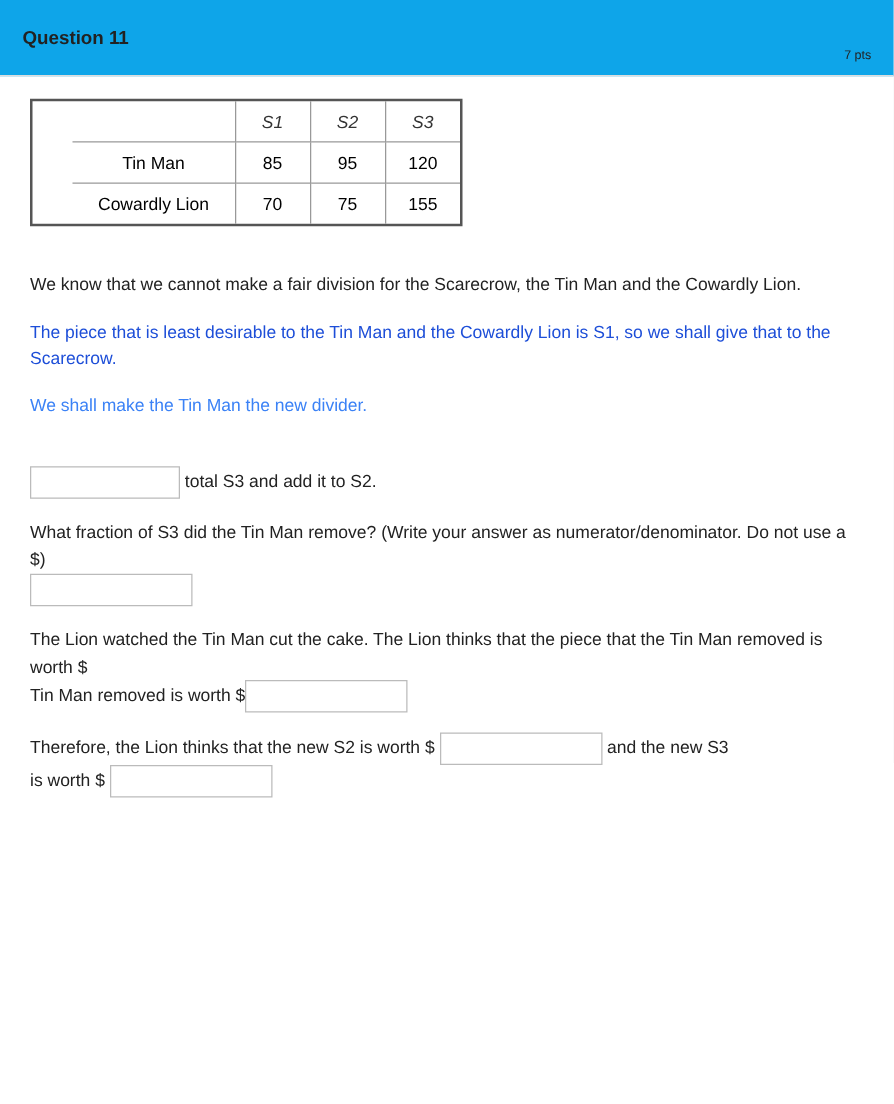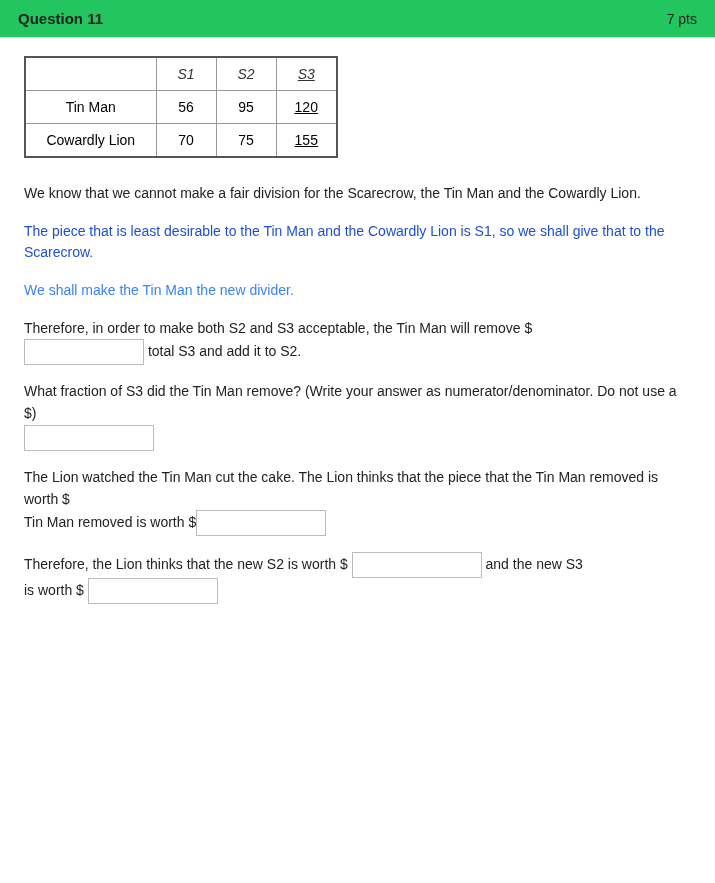--- a/index.html
+++ b/index.html
@@ -16,40 +16,42 @@
       width: 715px;
       min-height: 883px;
       background: #ffffff;
       padding: 0;
     }
     .question-header {
       display: flex;
       justify-content: space-between;
       align-items: center;
       padding: 10px 18px 10px 18px;
-      background: #22c55e;
+      background: #0ea5e9;
       border-bottom: 1px solid #ddd;
     }
     .question-title {
       font-weight: bold;
       font-size: 15px;
       color: #222;
     }
     .question-pts {
-      font-size: 14px;
+      font-size: 10px;
       color: #222;
+      margin-top: 29px;
     }
     .question-body {
       padding: 18px 24px 24px 24px;
     }
     
     .table-wrapper {
       display: inline-block;
       border: 2.5px solid #555;
-      margin-bottom: 22px;
+      margin-bottom: 33px;
+      padding-left: 32px;
     }
     table {
       border-collapse: collapse;
     }
     table td {
       border: 1px solid #999;
       padding: 8px 18px;
       text-align: center;
       font-size: 14px;
       min-width: 60px;
@@ -67,21 +69,20 @@
       border-top: none;
     }
     table tr td:first-child {
       border-left: none;
     }
     table tr:last-child td {
       border-bottom: none;
     }
     table td:last-child {
       border-right: none;
-      text-decoration: underline;
     }
     
     .para {
       margin-bottom: 16px;
       line-height: 1.55;
       color: #222;
     }
     .para.blue {
       color: #3b82f6;
     }
@@ -123,21 +124,21 @@
       <table>
         <tbody>
             <tr>
           <td class="row-label header-cell"></td>
           <td class="header-cell">S1</td>
           <td class="header-cell">S2</td>
           <td class="header-cell">S3</td>
         </tr>
         <tr>
           <td class="row-label">Tin Man</td>
-          <td>56</td>
+          <td>85</td>
           <td>95</td>
           <td>120</td>
         </tr>
         <tr>
           <td class="row-label">Cowardly Lion</td>
           <td>70</td>
           <td>75</td>
           <td>155</td>
         </tr>
       </tbody>
@@ -158,21 +159,21 @@
     <div class="para blue">
       <span>We shall make the Tin Man the new divider.</span>
     </div>
 
     
 
     
 
     
     <div class="para">
-      <span>Therefore, in order to make both S2 and S3 acceptable, the Tin Man will remove $</span><br>
+      <br>
       <input class="inline-input input-remove" type="text" style="">
       <span>total S3 and add it to S2.</span>
     </div>
 
     
     <div class="para">
       <span>What fraction of S3 did the Tin Man remove? (Write your answer as numerator/denominator. Do not use a $)</span><br>
       <input class="inline-input input-fraction" type="text" style="">
     </div>
 

